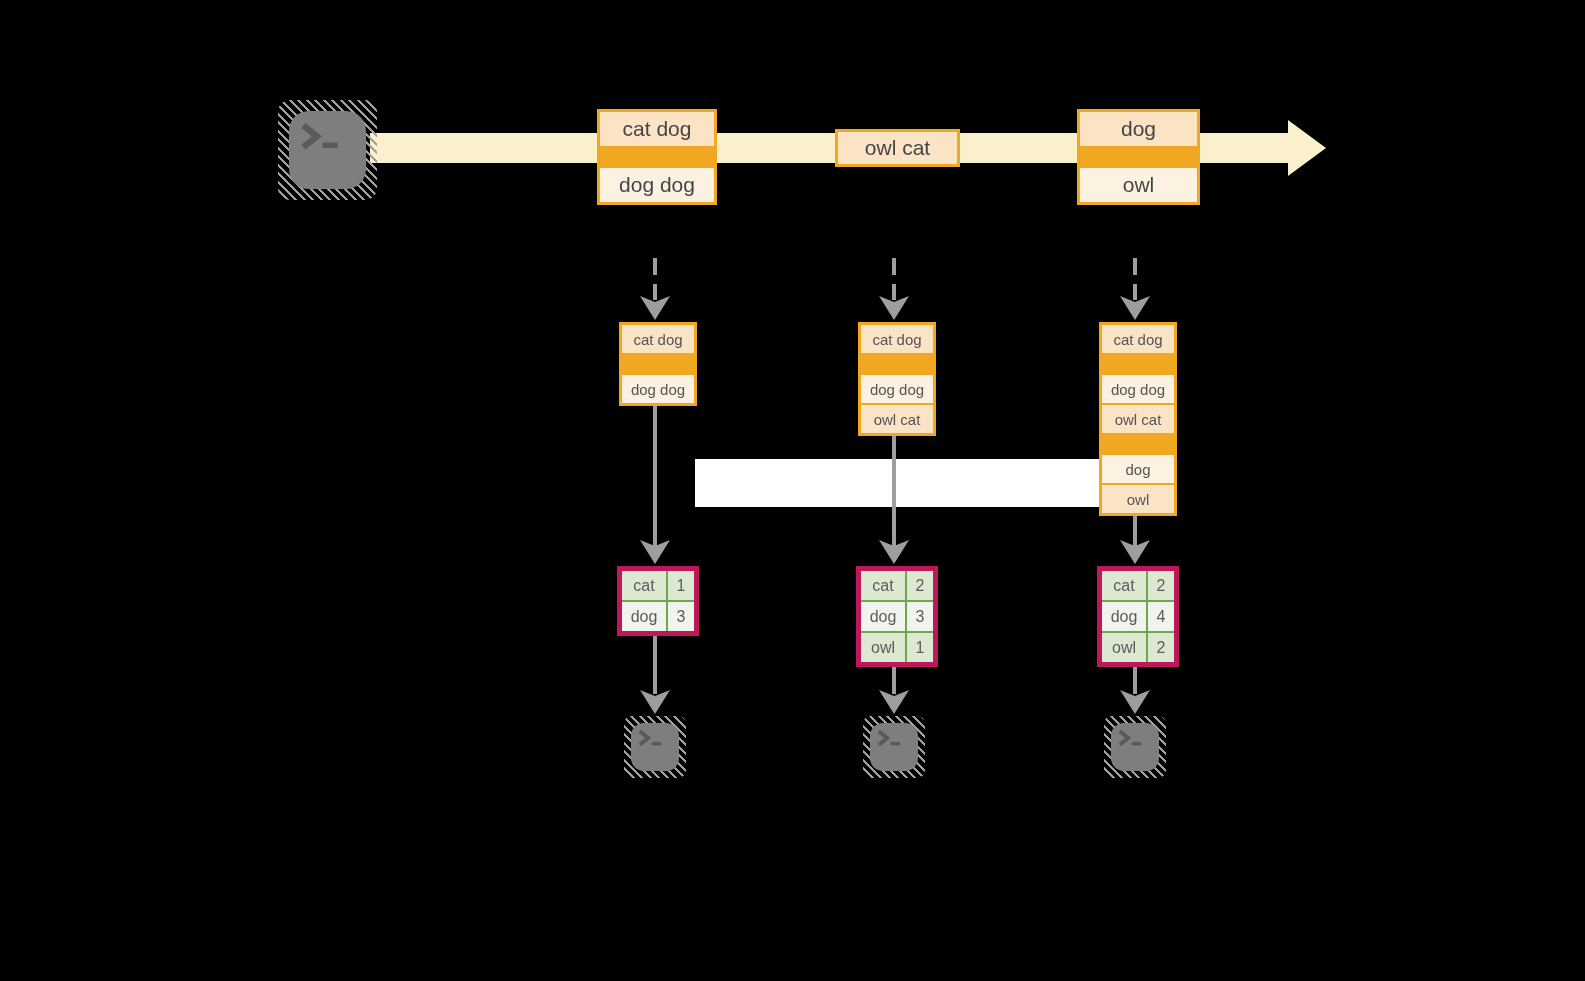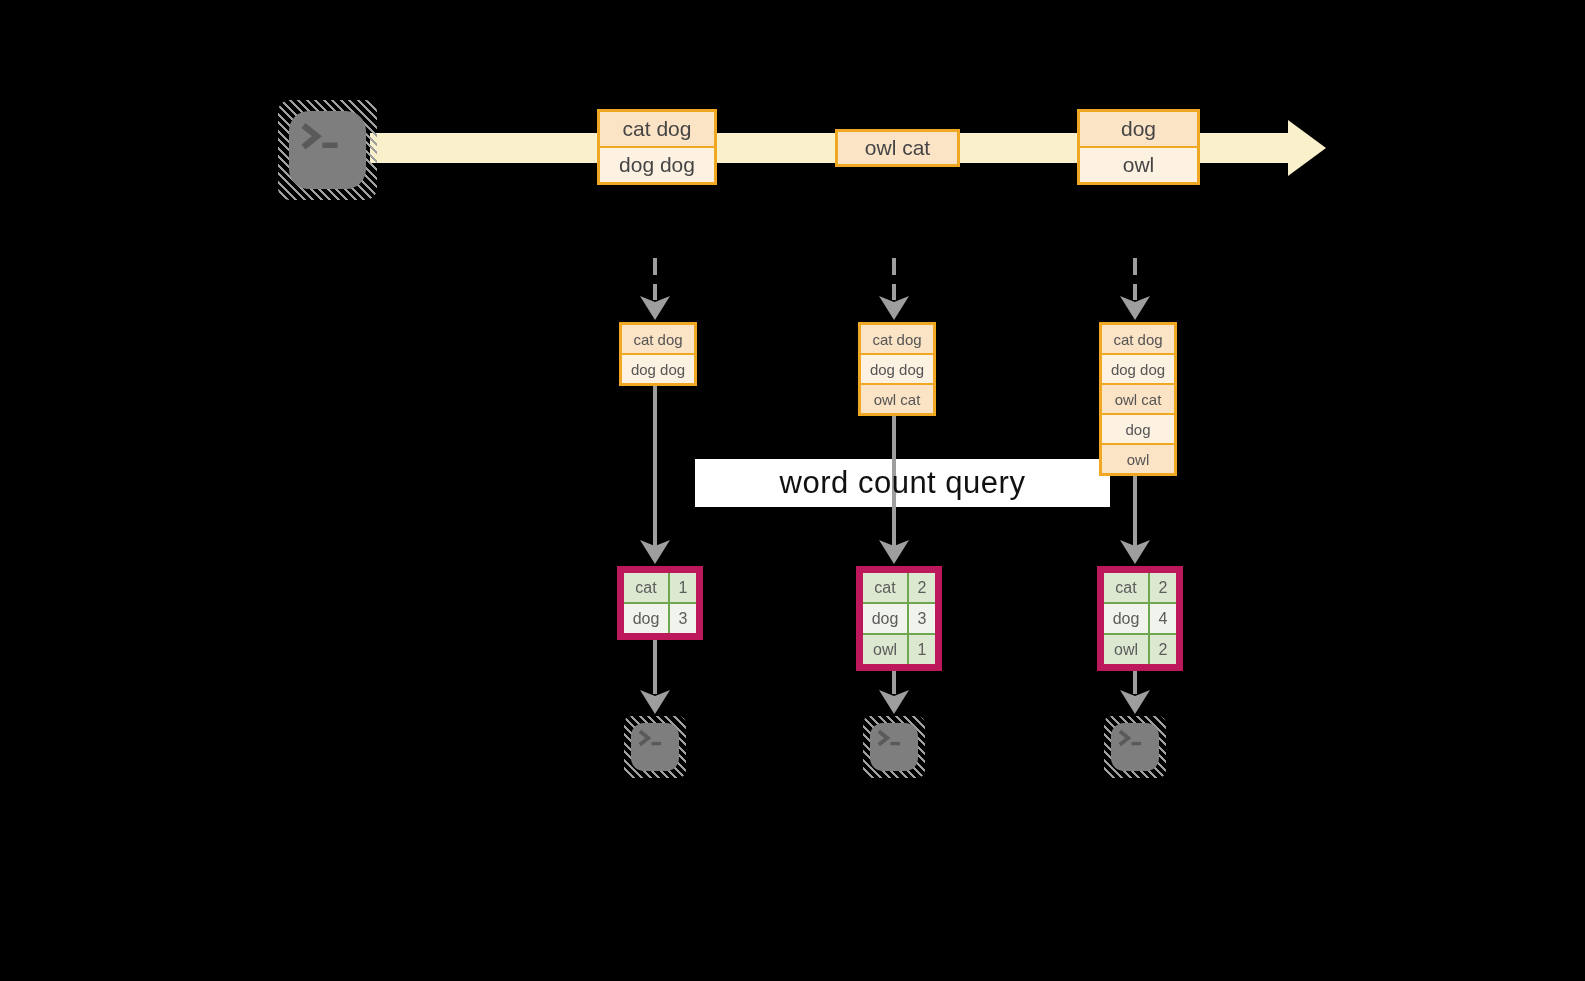--- a/index.html
+++ b/index.html
@@ -10,35 +10,35 @@
 
   
   .band { position:absolute; left:370px; top:133px; width:918px; height:30px; background:#fbf0cc; z-index:1; }
   .band-head { position:absolute; left:1288px; top:120px; width:0; height:0; z-index:1;
     border-top:28px solid transparent; border-bottom:28px solid transparent; border-left:38px solid #fbf0cc; }
 
   
   .obox { position:absolute; z-index:4; border:3px solid #f0a822; background:#f0a822;
     display:flex; flex-direction:column; gap:2px; }
   .ocell { background:#fbe3c5; color:#454545; display:flex; align-items:center; justify-content:center; }
-  .ocell.alt { background:#fdf2e2; }
+  .ocell.alt { background:#fdf2e2;margin-top:20px; }
   .msg .ocell { height:34px; font-size:21px; }
   .msg2 .ocell { height:32px; font-size:21px; }
   .stack .ocell { height:28px; font-size:15px; color:#555; }
 
   #msg-1 { left:597px; top:109px; width:114px; }
   #msg-2 { left:835px; top:129px; width:119px; }
   #msg-3 { left:1077px; top:109px; width:117px; }
 
   #stack-1 { left:619px; top:322px; width:72px; }
   #stack-2 { left:858px; top:322px; width:72px; }
   #stack-3 { left:1099px; top:322px; width:72px; }
 
   
-  .gtable { position:absolute; z-index:4; border:7px solid #be185d; background:#6fa750;
+  .gtable { position:absolute; z-index:4; border:5px solid #be185d; background:#6fa750;
     display:grid; grid-template-columns:44px 26px; gap:2px; }
   .gcell { background:#dde8d1; color:#5c5c5c; font-size:16px;
     height:29px; display:flex; align-items:center; justify-content:center; }
   .gcell.alt { background:#f1f4ec; }
   #table-1 { left:617px; top:566px; }
   #table-2 { left:856px; top:566px; }
   #table-3 { left:1097px; top:566px; }
 
   
   .label-box { position:absolute; left:695px; top:459px; width:415px; height:48px; background:#fff; z-index:2; }
@@ -128,21 +128,20 @@
       <path d="M1120 296 L1135 320 L1150 296 L1135 302 Z"></path>
       <path d="M640 540 L655 564 L670 540 L655 546 Z"></path>
       <path d="M879 540 L894 564 L909 540 L894 546 Z"></path>
       <path d="M1120 540 L1135 564 L1150 540 L1135 546 Z"></path>
       <path d="M640 690 L655 714 L670 690 L655 696 Z"></path>
       <path d="M879 690 L894 714 L909 690 L894 696 Z"></path>
       <path d="M1120 690 L1135 714 L1150 690 L1135 696 Z"></path>
     </g>
   </svg>
 
-  <div class="label-text">word count query</div>
 
   <div class="gtable" id="table-1">
     <div class="gcell">cat</div>
     <div class="gcell">1</div>
     <div class="gcell alt">dog</div>
     <div class="gcell alt">3</div>
   </div>
   <div class="gtable" id="table-2">
     <div class="gcell">cat</div>
     <div class="gcell">2</div>

